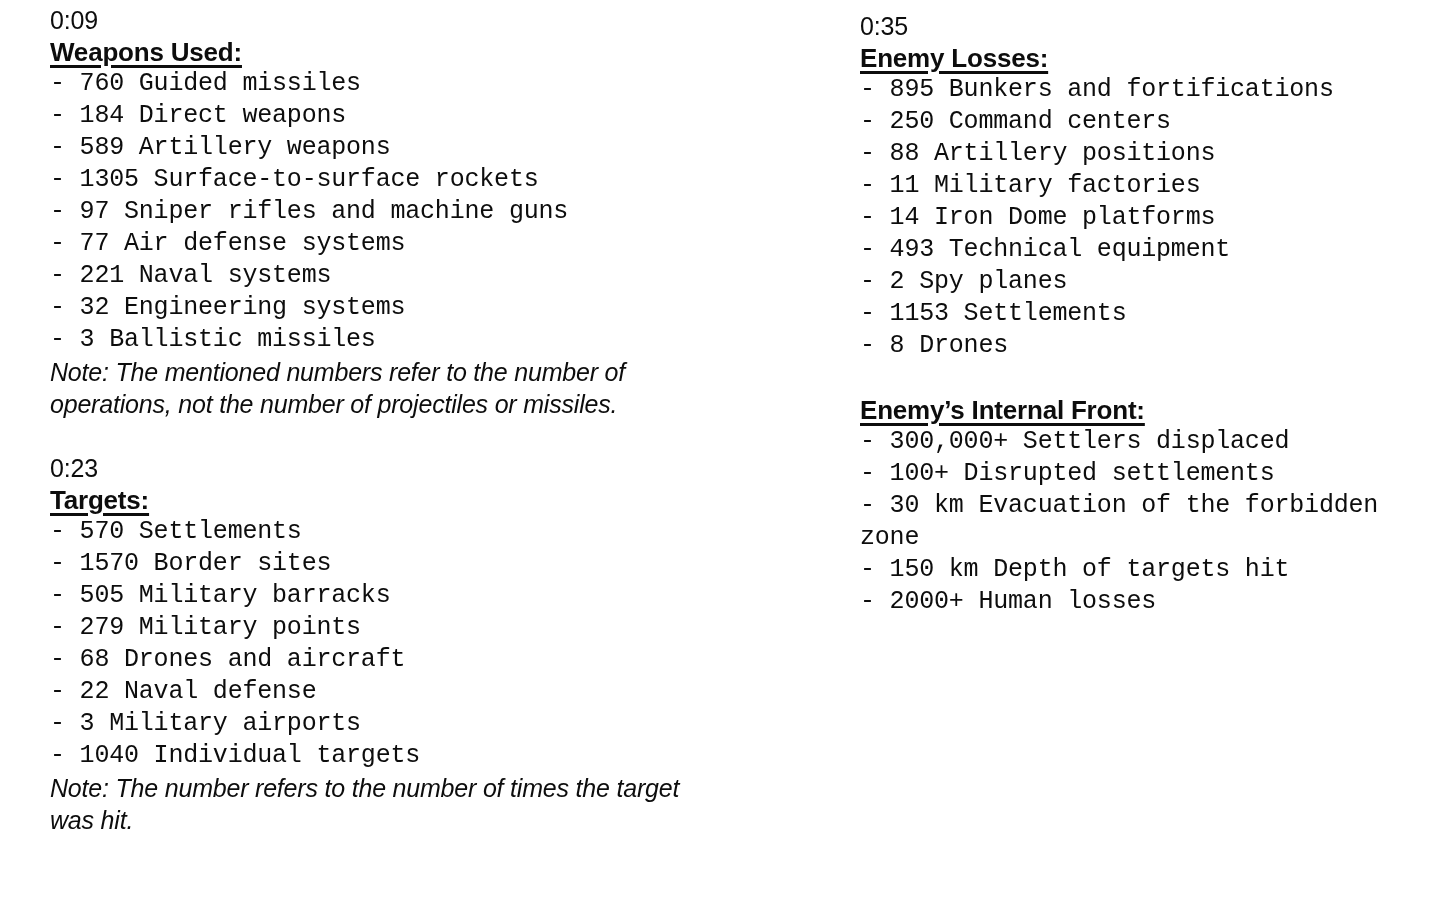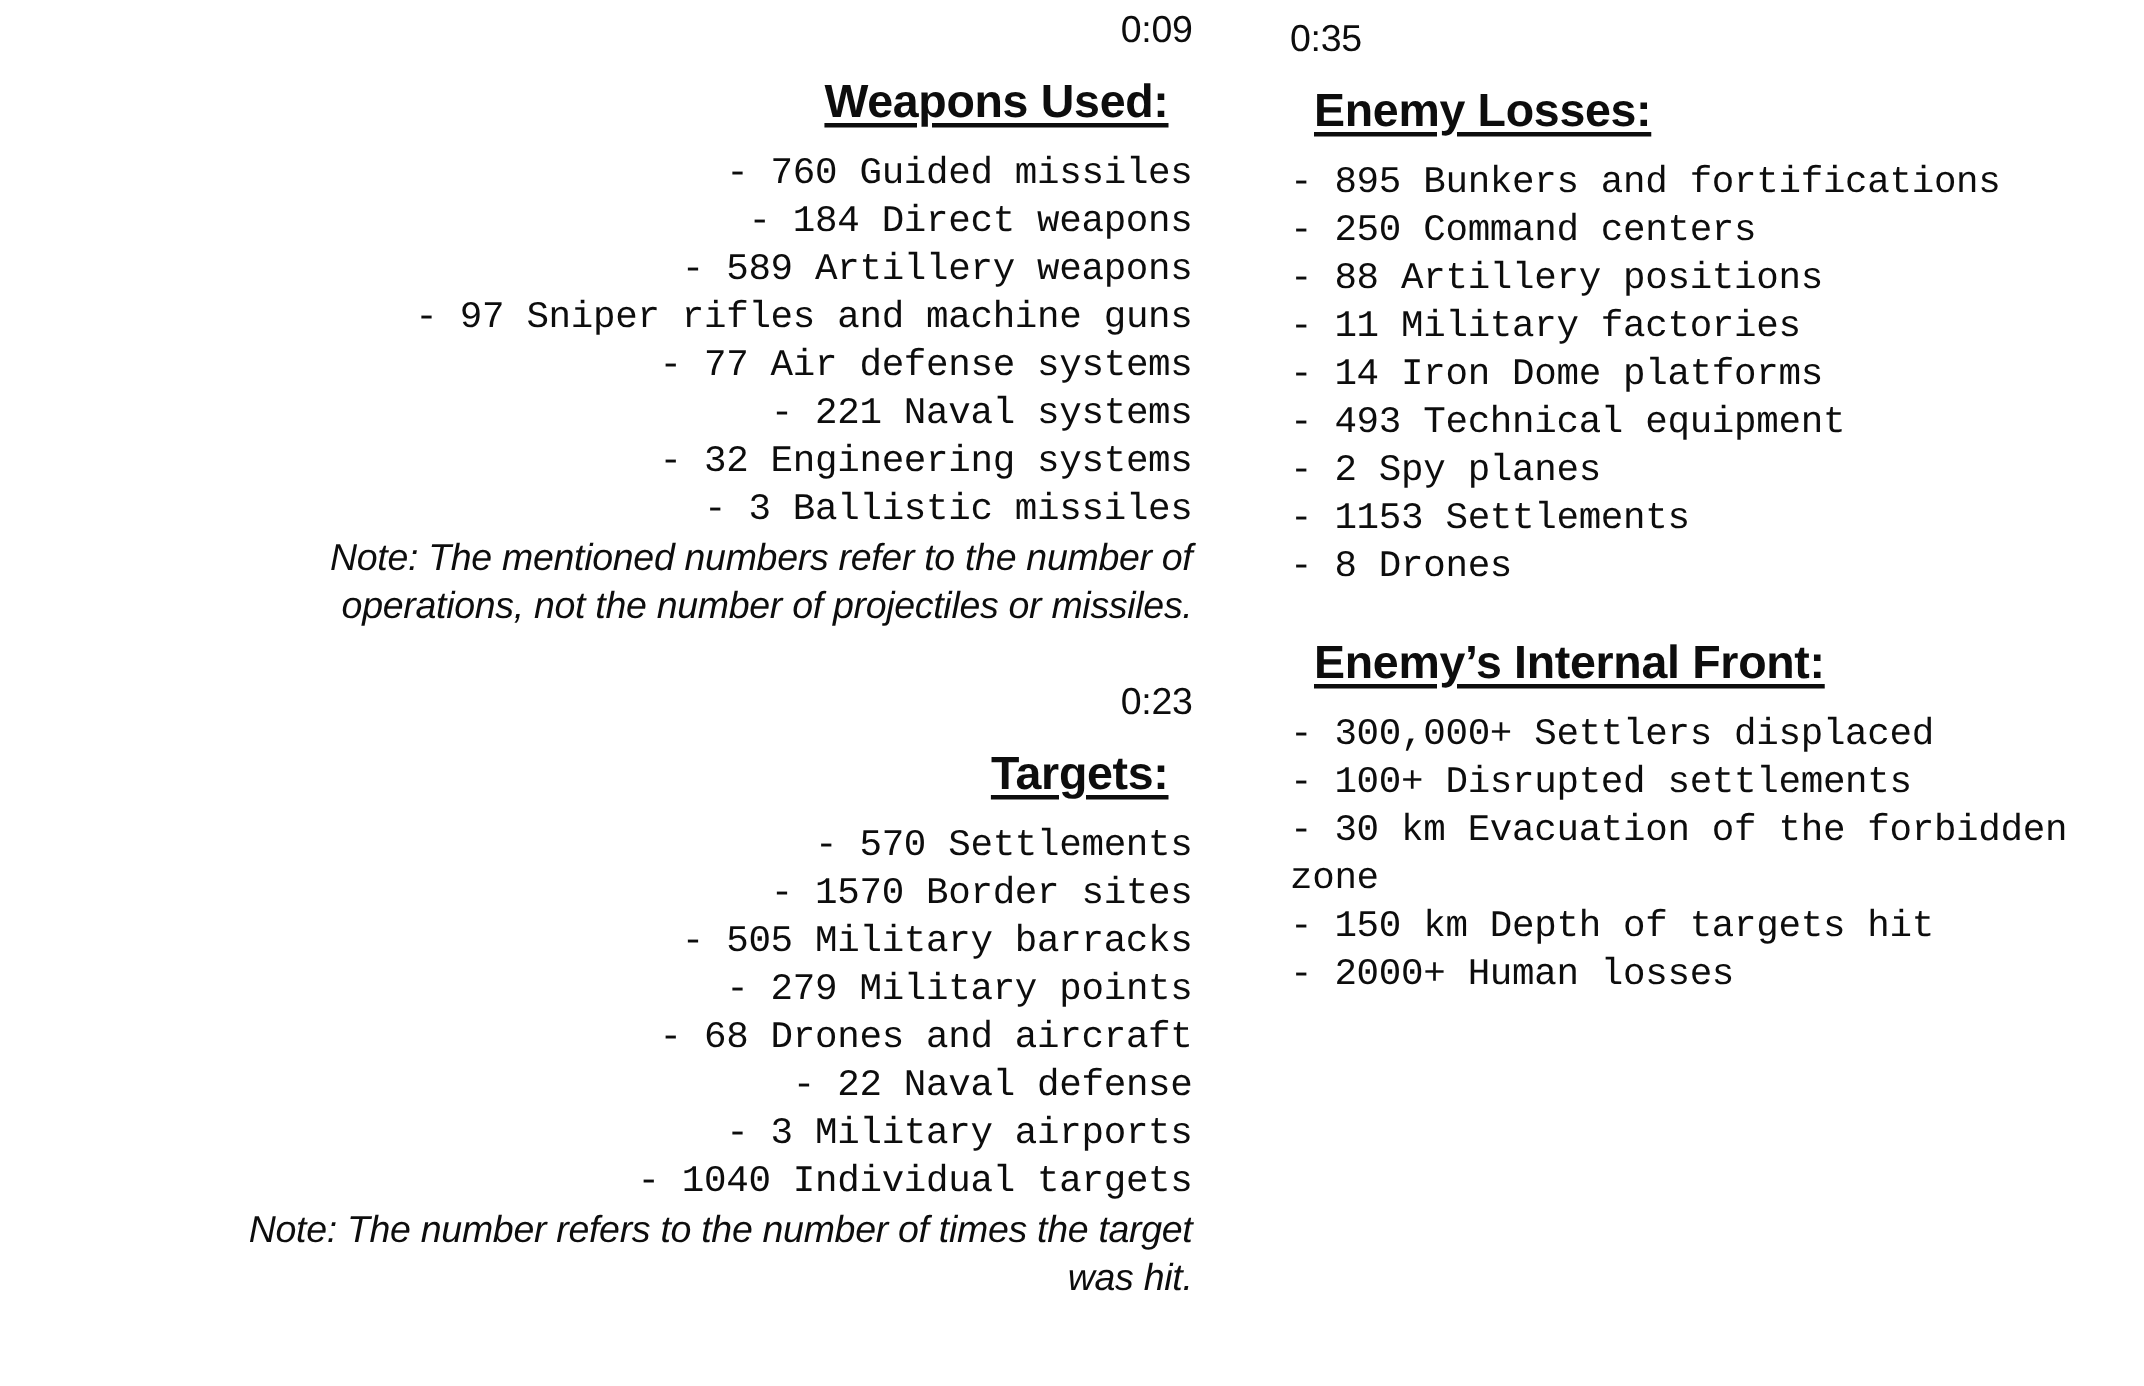--- a/index.html
+++ b/index.html
@@ -14,30 +14,30 @@
     position: relative;
     font-family: "Liberation Sans", sans-serif;
     color: #0d0d0d;
   }
   .column {
     position: absolute;
     font-size: 25px;
     line-height: 32px;
     letter-spacing: -0.2px;
   }
-  .col-left  { left: 50px;  top: 4px;  width: 745px; text-align: right; }
+  .col-left  { left: 50px;  top: 4px;  width: 745px; }
   .col-right { left: 860px; top: 10px; width: 575px; }
 
   .section + .section { margin-top: 32px; }
 
   .timestamp { margin: 0; }
 
   .heading {
-    margin: 16px;
-    font-size: 31px;
+    margin: 0;
+    font-size: 26px;
     line-height: 32px;
     font-weight: 700;
     text-decoration: underline;
     text-decoration-thickness: 2.5px;
     text-underline-offset: 4px;
   }
 
   ul.items {
     margin: 0;
     padding: 0;
@@ -57,20 +57,21 @@
 
 <div class="column col-left">
 
   <section class="section">
     <div class="timestamp">0:09</div>
     <h2 class="heading">Weapons Used:</h2>
     <ul class="items">
         <li class="item">- 760 Guided missiles</li>
         <li class="item">- 184 Direct weapons</li>
         <li class="item">- 589 Artillery weapons</li>
+        <li class="item">- 1305 Surface-to-surface rockets</li>
         <li class="item">- 97 Sniper rifles and machine guns</li>
         <li class="item">- 77 Air defense systems</li>
         <li class="item">- 221 Naval systems</li>
         <li class="item">- 32 Engineering systems</li>
         <li class="item">- 3 Ballistic missiles</li>
       </ul>
     <p class="note">Note: The mentioned numbers refer to the number of
 operations, not the number of projectiles or missiles.</p>
   </section>
 

